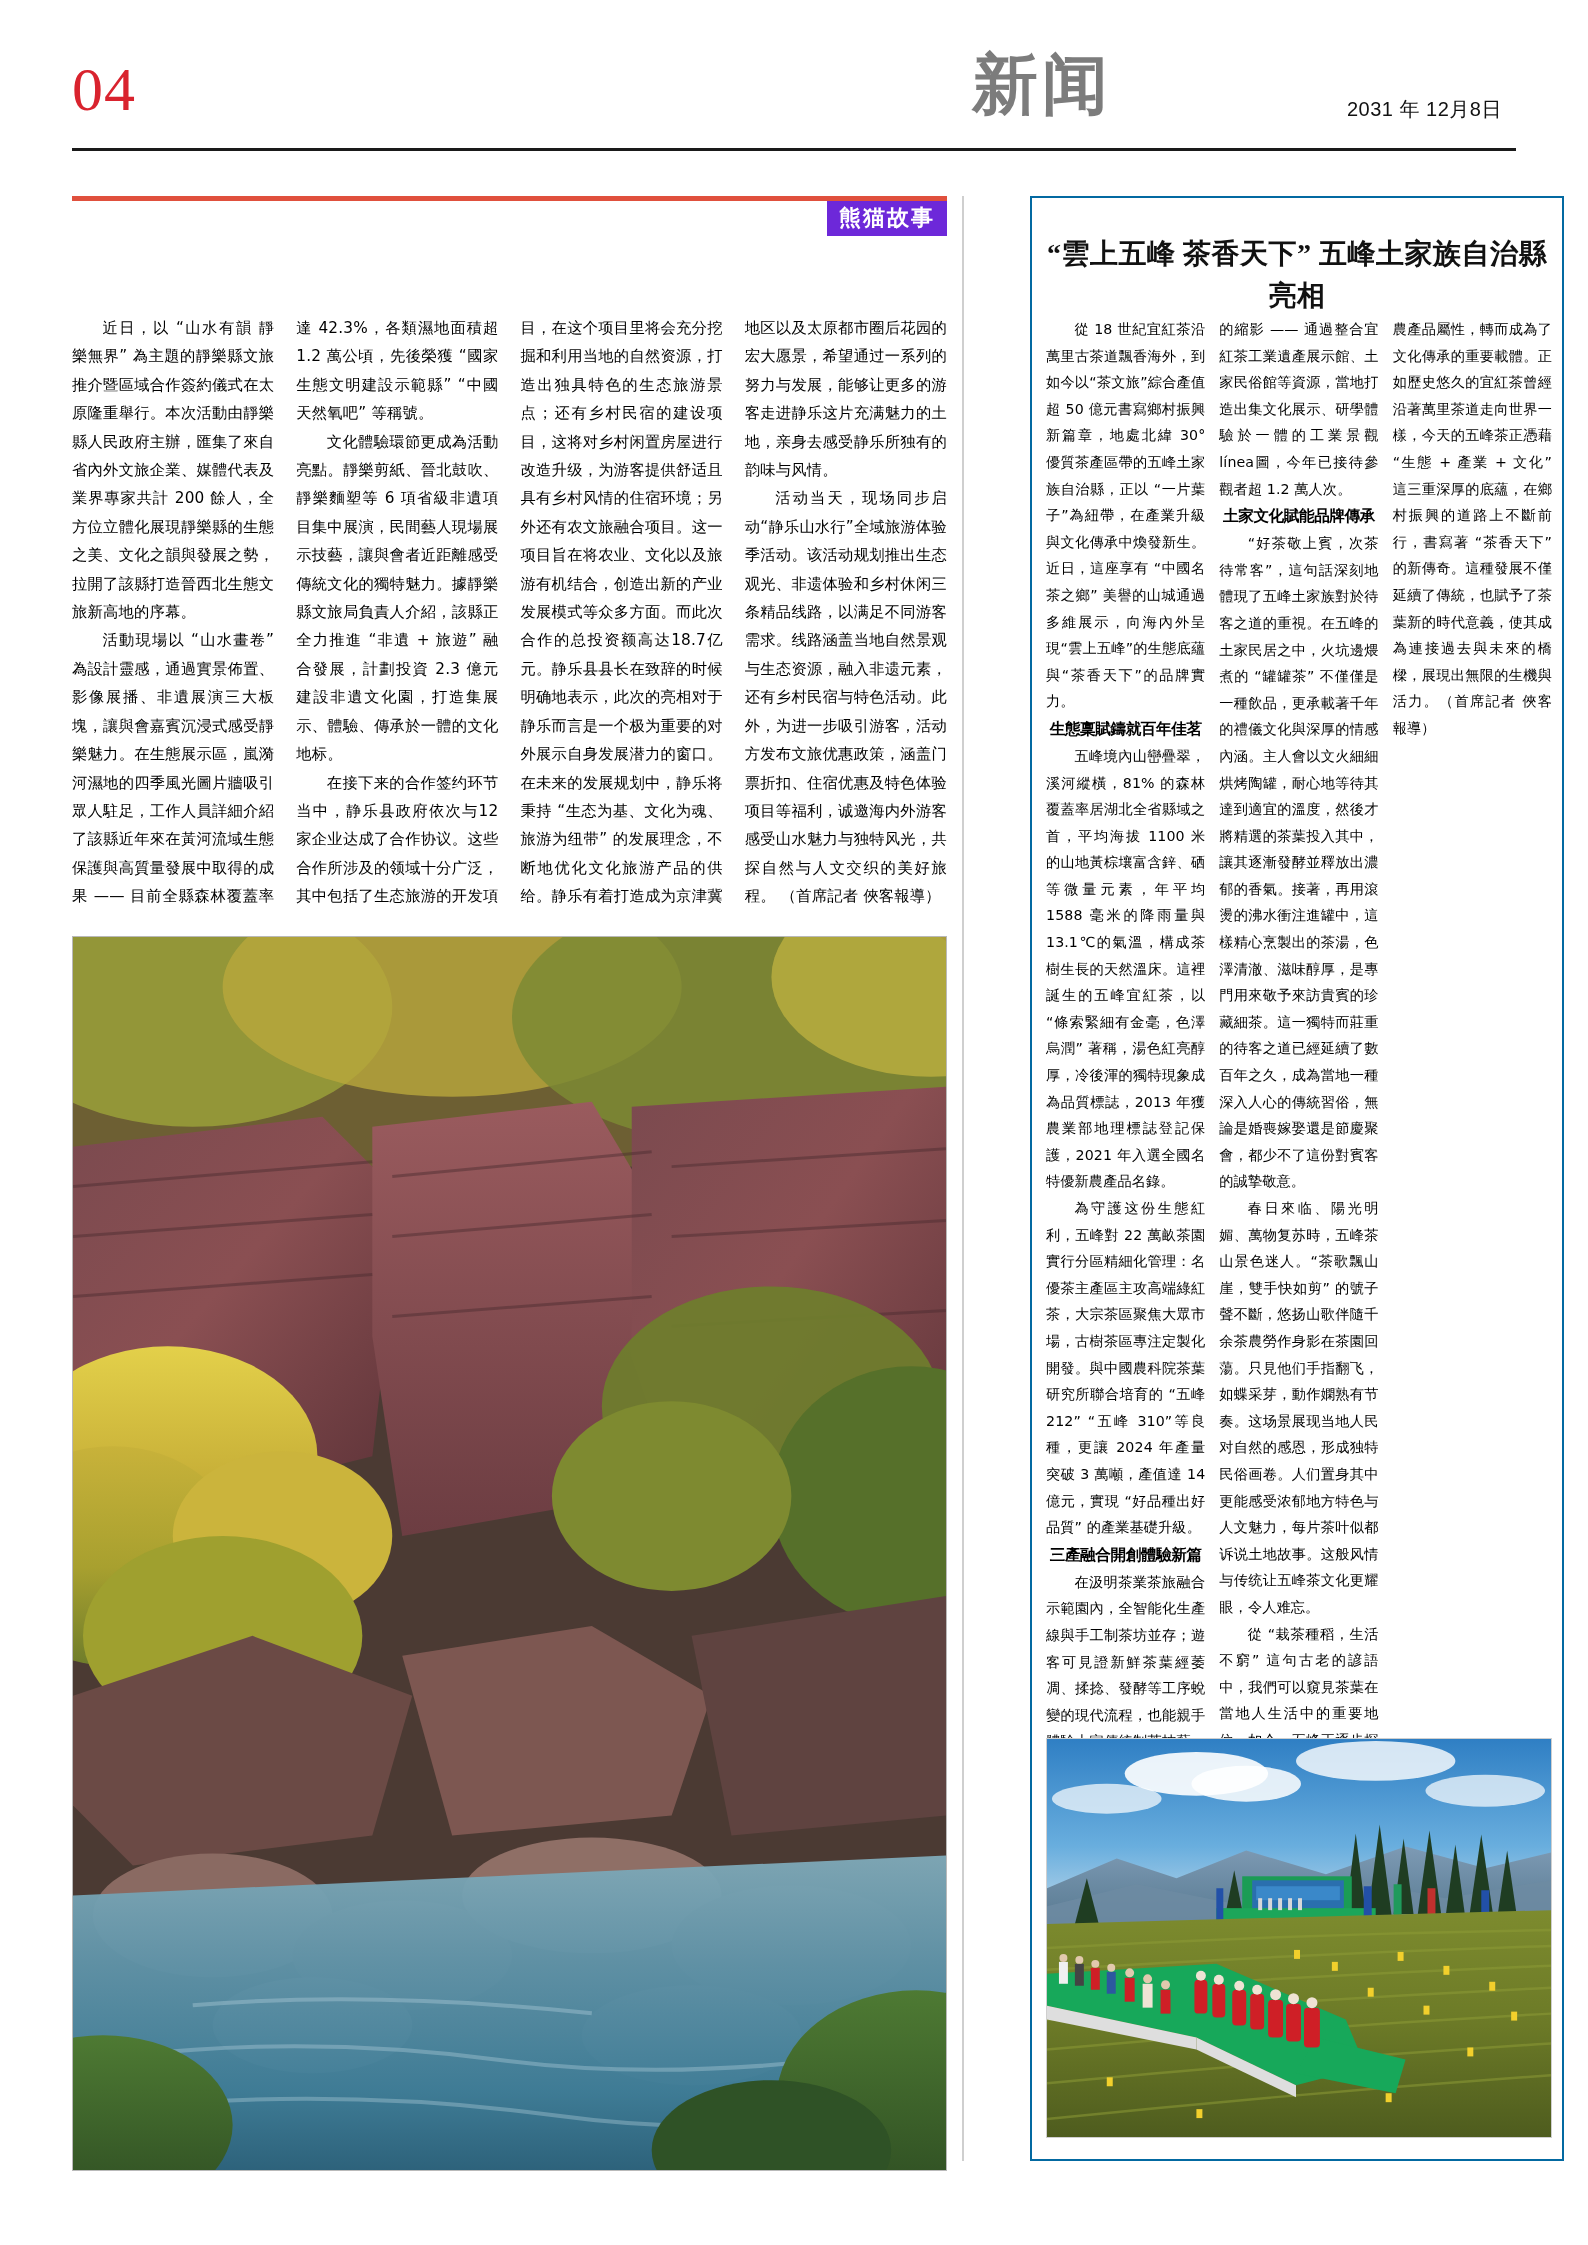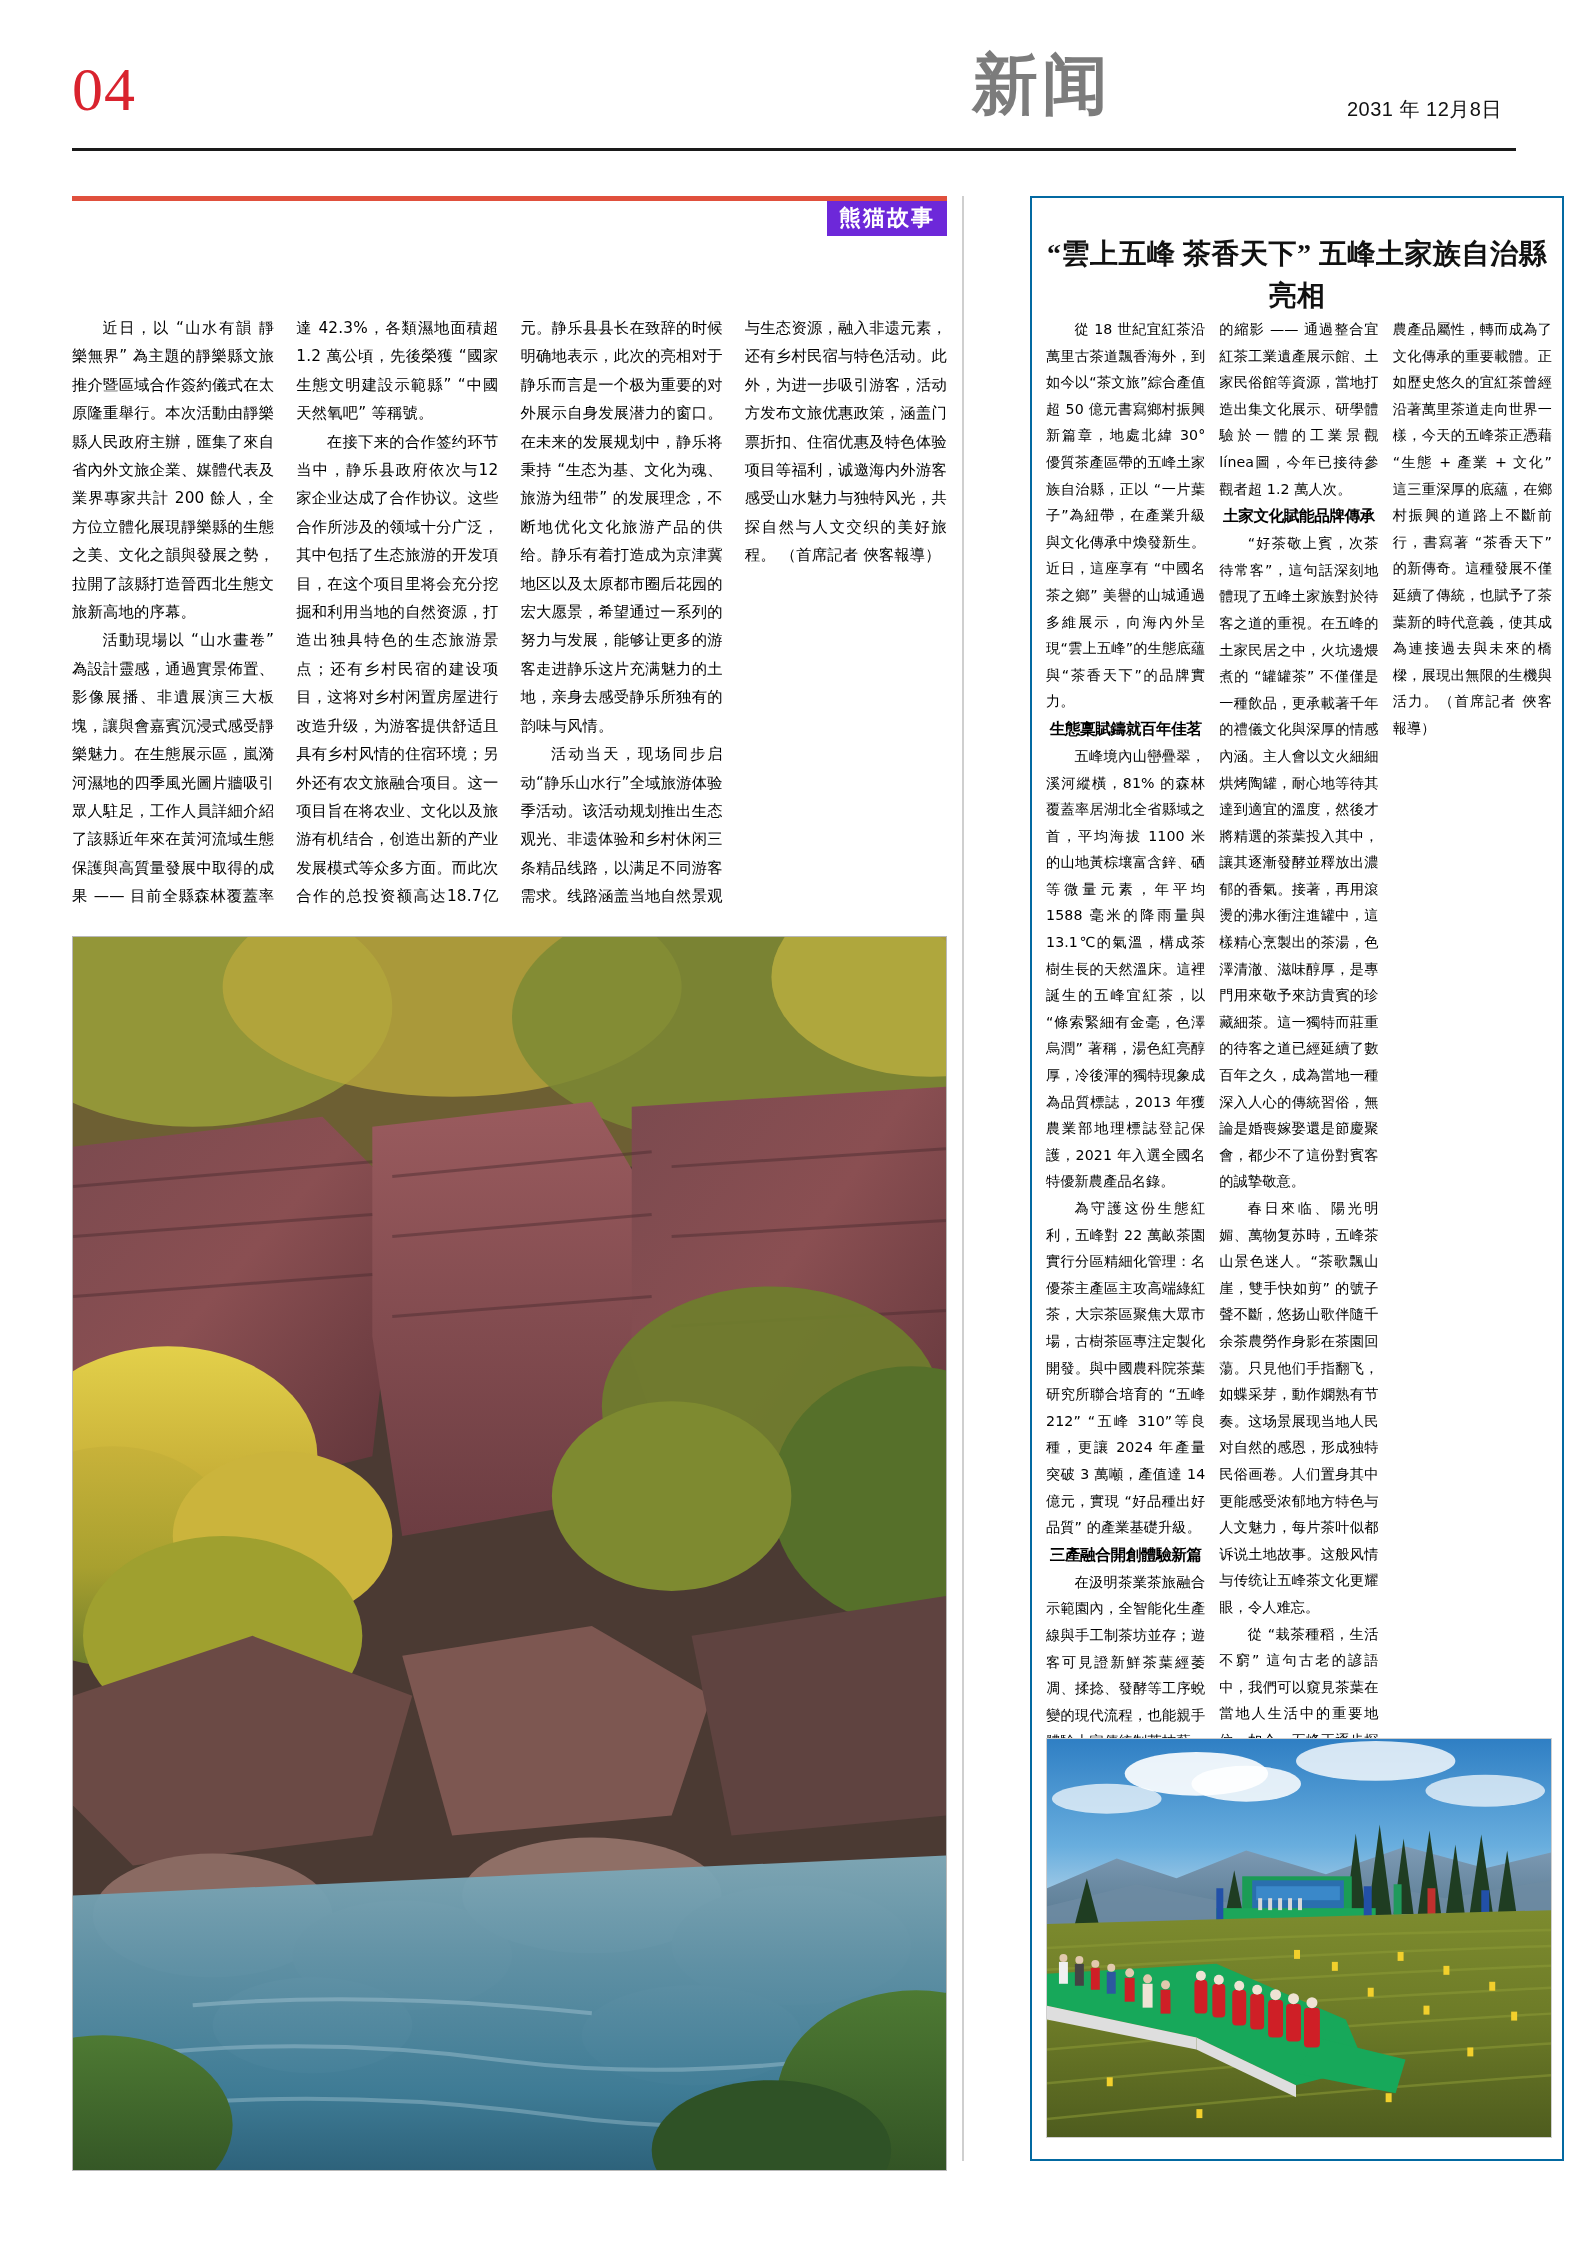--- a/index.html
+++ b/index.html
@@ -157,20 +157,21 @@
 
   <div class="left-article">
 
     <div class="kicker-rule"></div>
     <div class="kicker-badge">熊猫故事</div>
 
 
     <div class="left-cols" id="left-body">
         <p>近日，以 “山水有韻 靜樂無界” 為主題的靜樂縣文旅推介暨區域合作簽約儀式在太原隆重舉行。本次活動由靜樂縣人民政府主辦，匯集了來自省內外文旅企業、媒體代表及業界專家共計 200 餘人，全方位立體化展現靜樂縣的生態之美、文化之韻與發展之勢，拉開了該縣打造晉西北生態文旅新高地的序幕。</p>
         <p>活動現場以 “山水畫卷” 為設計靈感，通過實景佈置、影像展播、非遺展演三大板塊，讓與會嘉賓沉浸式感受靜樂魅力。在生態展示區，嵐漪河濕地的四季風光圖片牆吸引眾人駐足，工作人員詳細介紹了該縣近年來在黃河流域生態保護與高質量發展中取得的成果 —— 目前全縣森林覆蓋率達 42.3%，各類濕地面積超 1.2 萬公頃，先後榮獲 “國家生態文明建設示範縣” “中國天然氧吧” 等稱號。</p>
+        <p>文化體驗環節更成為活動亮點。靜樂剪紙、晉北鼓吹、靜樂麵塑等 6 項省級非遺項目集中展演，民間藝人現場展示技藝，讓與會者近距離感受傳統文化的獨特魅力。據靜樂縣文旅局負責人介紹，該縣正全力推進 “非遺 + 旅遊” 融合發展，計劃投資 2.3 億元建設非遺文化園，打造集展示、體驗、傳承於一體的文化地标。</p>
         <p>在接下来的合作签约环节当中，静乐县政府依次与12家企业达成了合作协议。这些合作所涉及的领域十分广泛，其中包括了生态旅游的开发項目，在这个项目里将会充分挖掘和利用当地的自然资源，打造出独具特色的生态旅游景点；还有乡村民宿的建设项目，这将对乡村闲置房屋进行改造升级，为游客提供舒适且具有乡村风情的住宿环境；另外还有农文旅融合项目。这一项目旨在将农业、文化以及旅游有机结合，创造出新的产业发展模式等众多方面。而此次合作的总投资额高达18.7亿元。静乐县县长在致辞的时候明确地表示，此次的亮相对于静乐而言是一个极为重要的对外展示自身发展潜力的窗口。在未来的发展规划中，静乐将秉持 “生态为基、文化为魂、旅游为纽带” 的发展理念，不断地优化文化旅游产品的供给。静乐有着打造成为京津冀地区以及太原都市圈后花园的宏大愿景，希望通过一系列的努力与发展，能够让更多的游客走进静乐这片充满魅力的土地，亲身去感受静乐所独有的韵味与风情。</p>
         <p>活动当天，现场同步启动“静乐山水行”全域旅游体验季活动。该活动规划推出生态观光、非遗体验和乡村休闲三条精品线路，以满足不同游客需求。线路涵盖当地自然景观与生态资源，融入非遗元素，还有乡村民宿与特色活动。此外，为进一步吸引游客，活动方发布文旅优惠政策，涵盖门票折扣、住宿优惠及特色体验项目等福利，诚邀海内外游客感受山水魅力与独特风光，共探自然与人文交织的美好旅程。 （首席記者 俠客報導）</p>
       </div>
 
     <div class="photo-left">
       <svg class="art" viewBox="0 0 875 1235" preserveAspectRatio="none">
         <defs>
           <linearGradient id="rockA" x1="0" y1="0" x2="1" y2="1">
             <stop offset="0%" stop-color="#7b4a4f"></stop>
               <stop offset="45%" stop-color="#8a4f52"></stop>

